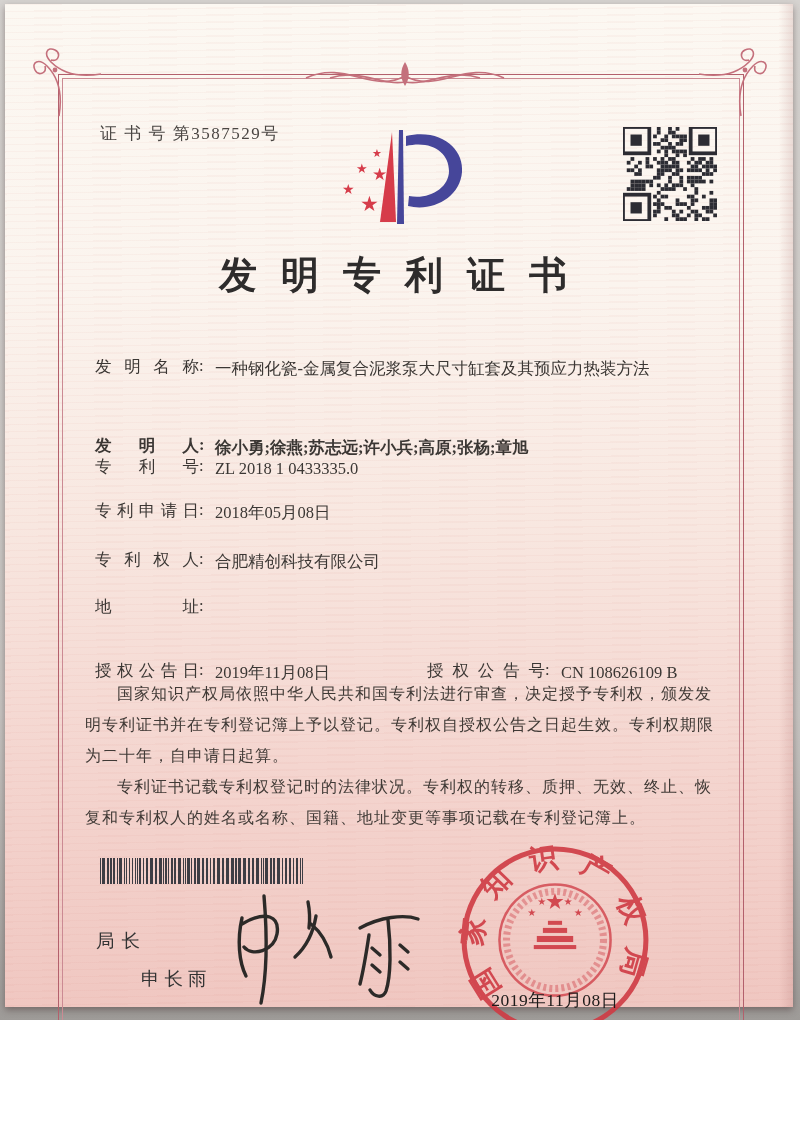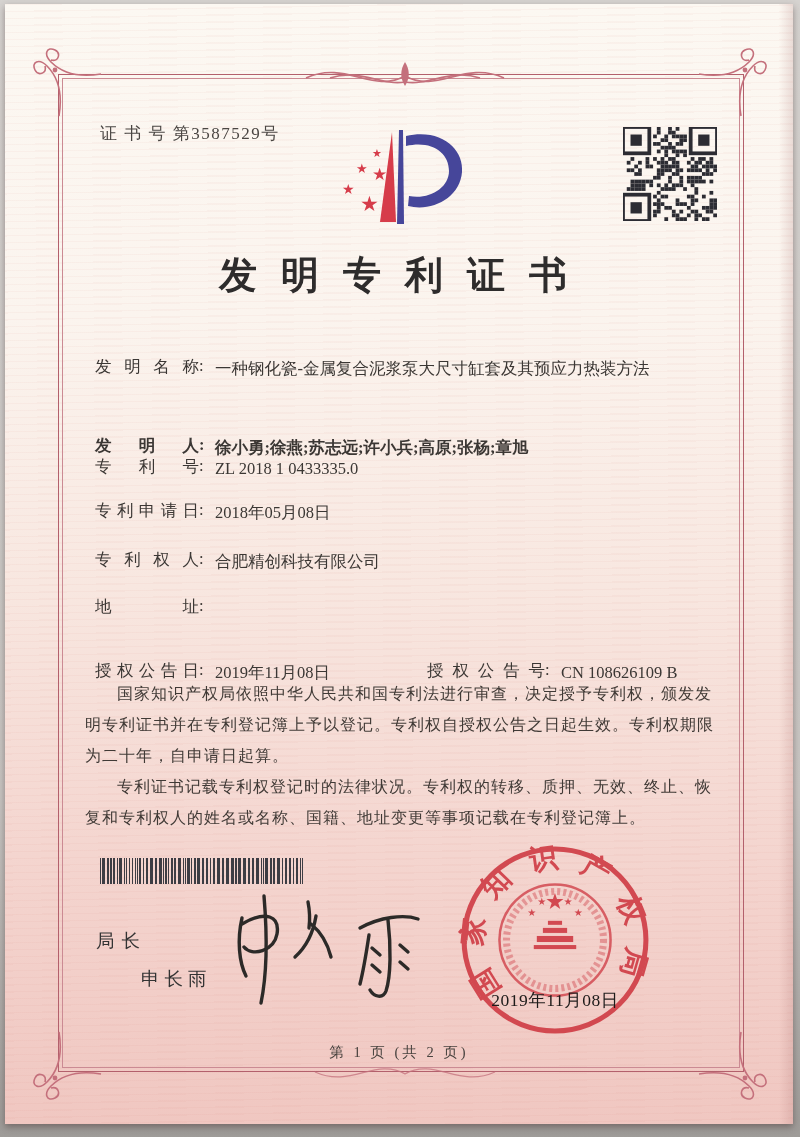--- a/index.html
+++ b/index.html
@@ -1,16 +1,16 @@
 <!DOCTYPE html>
 <html><head>
 <meta charset="utf-8">
 <style>
   html,body{margin:0;padding:0;}
-  .photo{position:relative;width:800px;height:1137px;overflow:hidden;
+  .photo{position:relative;width:800px;height:1020px;overflow:hidden;
          background:linear-gradient(180deg,#d6d3d0 0%,#c8c5c2 70%,#9e9b98 100%);
          font-family:"Liberation Serif","DejaVu Serif",serif;}
   .page{position:absolute;left:5px;top:4px;right:7px;bottom:13px;
         background:linear-gradient(180deg,#fcf8f2 0%,#fbf4ee 28%,#f8e7e0 52%,#f4d5cf 76%,#f0c7c1 100%);
         box-shadow:0 3px 7px rgba(60,40,40,.45);}
   .page::before{content:"";position:absolute;inset:0;pointer-events:none;
         background:repeating-linear-gradient(179deg,rgba(210,120,110,.055) 0 1.5px,transparent 1.5px 7px);}
   .page::after{content:"";position:absolute;top:0;bottom:0;right:0;width:14px;pointer-events:none;
         background:linear-gradient(90deg,transparent,rgba(150,90,90,.18));}
   

